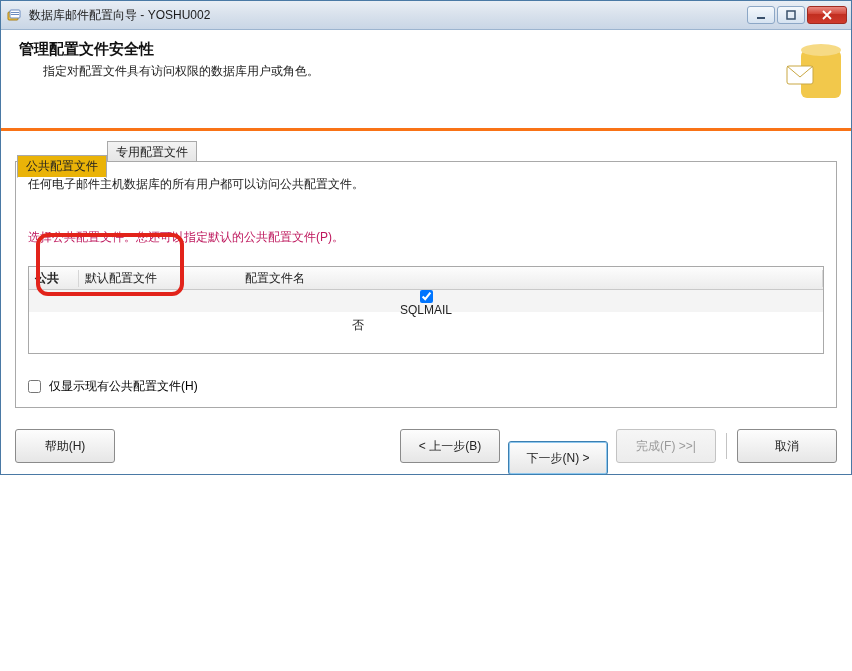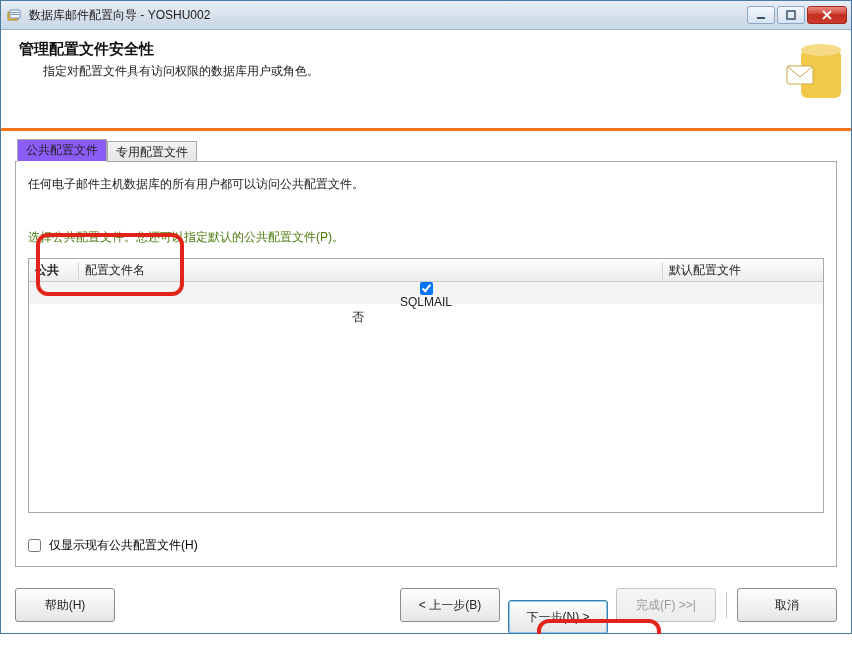--- a/index.html
+++ b/index.html
@@ -4,21 +4,21 @@
 <style>
 html, body {
   margin: 0;
   padding: 0;
   font-family: "Microsoft YaHei", "SimSun", Tahoma, sans-serif;
   font-size: 12px;
   background: #fff;
 }
 .window {
   width: 852px;
-  height: 634px;
+  height: 475px;
   box-sizing: border-box;
   border: 1px solid #4a79a5;
   background: #fff;
   position: relative;
   display: flex;
   flex-direction: column;
 }
 .titlebar {
   height: 28px;
   background: linear-gradient(to bottom, #e9eef5 0%, #d8e1ec 50%, #c9d6e6 100%);
@@ -107,45 +107,45 @@
   border: 1px solid #a9a9a9;
   border-bottom: none;
   background: linear-gradient(to bottom,#fdfdfd,#ececec);
   padding: 2px 8px 2px 8px;
   font-size: 12px;
   margin-right: 0px;
   position: relative;
   color: #222;
 }
 .tab.active {
-  background: #8b5cf6;
+  background: #eab308;
   border-bottom: 1px solid #fff;
   z-index: 2;
-  top: 1px;
+  top: 17px;
 }
 .tab.inactive {
   top: 2px;
   background: linear-gradient(to bottom,#f3f3f3,#e4e4e4);
 }
 .tab-panel {
   border: 1px solid #a9a9a9;
   flex: 1;
   background: #fff;
   padding: 14px 12px 12px 12px;
   display: flex;
   flex-direction: column;
   position: relative;
 }
 .desc-line {
   color: #222;
   margin-bottom: 36px;
 }
 .instr-line {
-  color: #4d7c0f;
-  margin-bottom: 12px;
+  color: #be185d;
+  margin-bottom: 20px;
 }
 .grid {
   border: 1px solid #a9a9a9;
   flex: 1;
   background: #fff;
   display: flex;
   flex-direction: column;
   overflow: hidden;
 }
 .grid-header {
@@ -302,22 +302,22 @@
         <div class="tab inactive">专用配置文件</div>
       </div>
 
       <div class="tab-panel">
         <div class="desc-line">任何电子邮件主机数据库的所有用户都可以访问公共配置文件。</div>
         <div class="instr-line">选择公共配置文件。您还可以指定默认的公共配置文件(P)。</div>
 
         <div class="grid">
           <div class="grid-header">
             <div class="col col-public">公共</div>
+            <div class="col col-default">默认配置文件</div>
             <div class="col col-name">配置文件名</div>
-            <div class="col col-default">默认配置文件</div>
           </div>
           <div class="grid-body">
             <div class="grid-row">
               <div class="cell-check">
                 <input type="checkbox" checked="" style="">
               </div>
               <div class="col cell-name">SQLMAIL</div>
               <div class="col cell-default">否</div>
             </div>
           </div>

